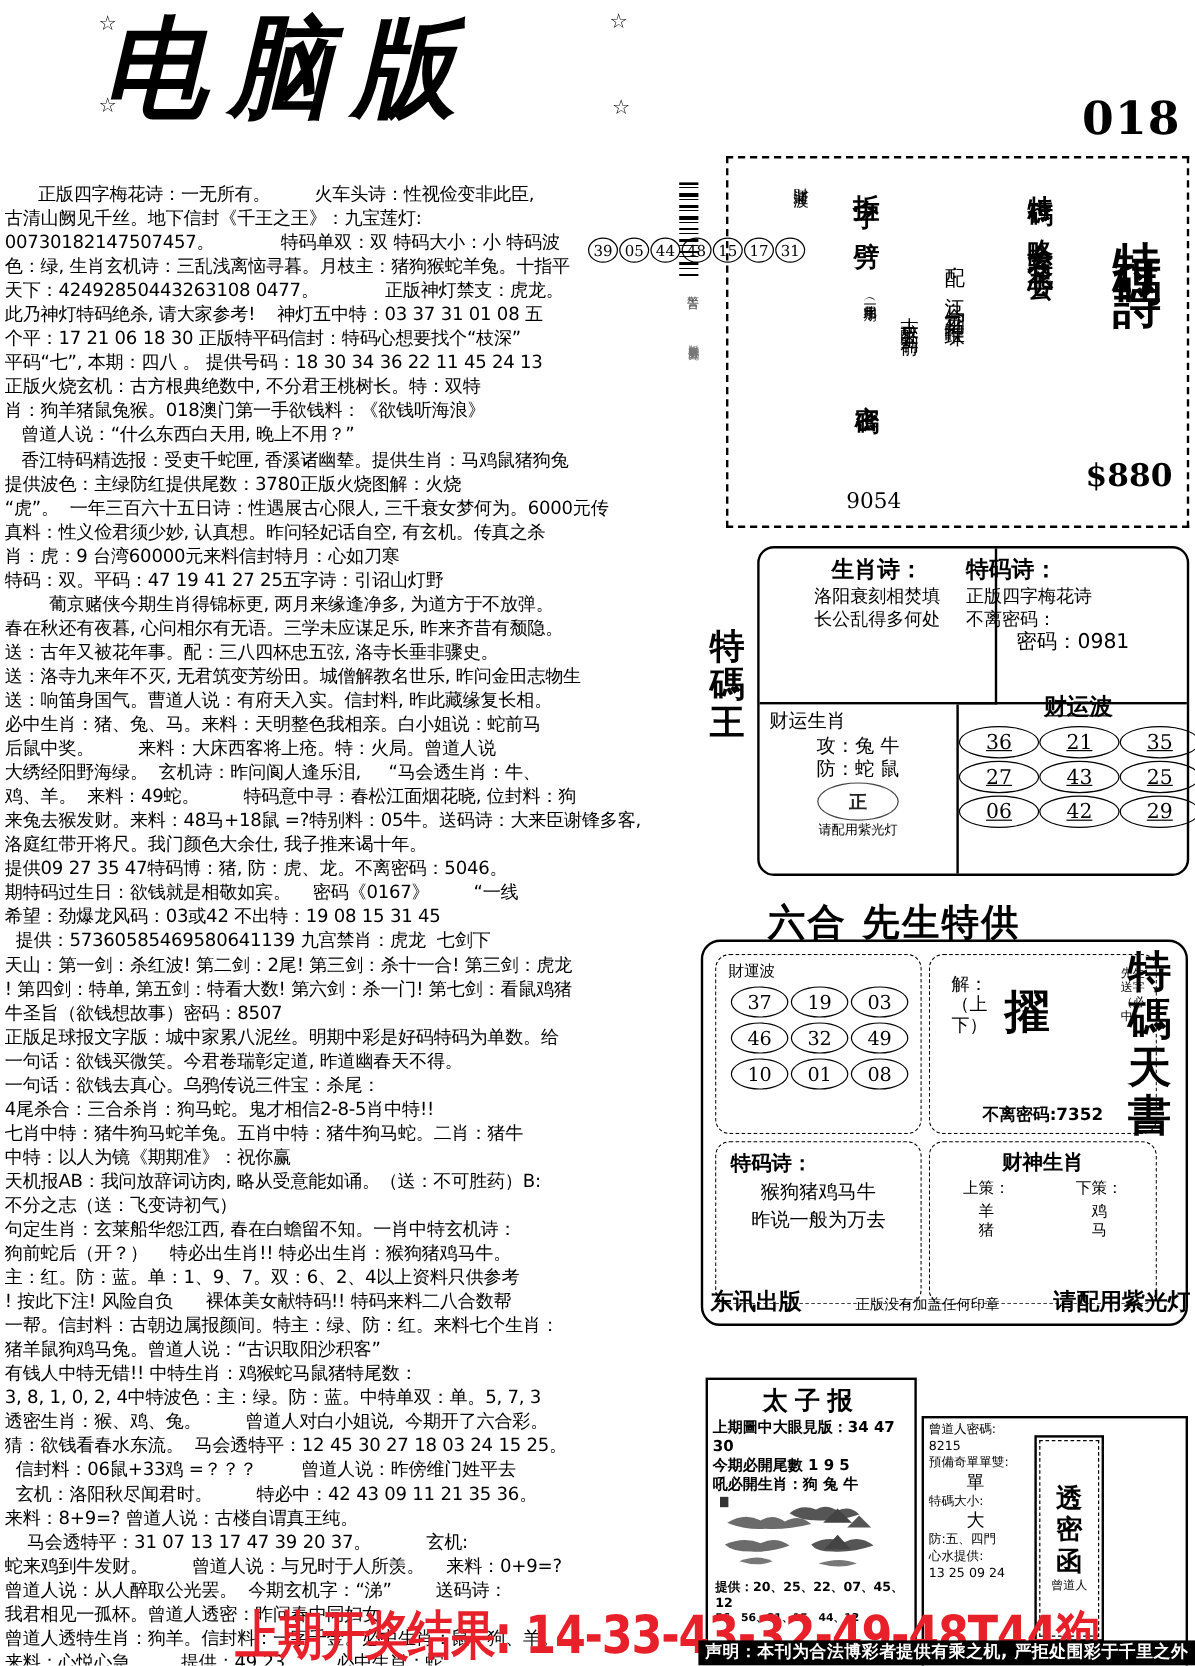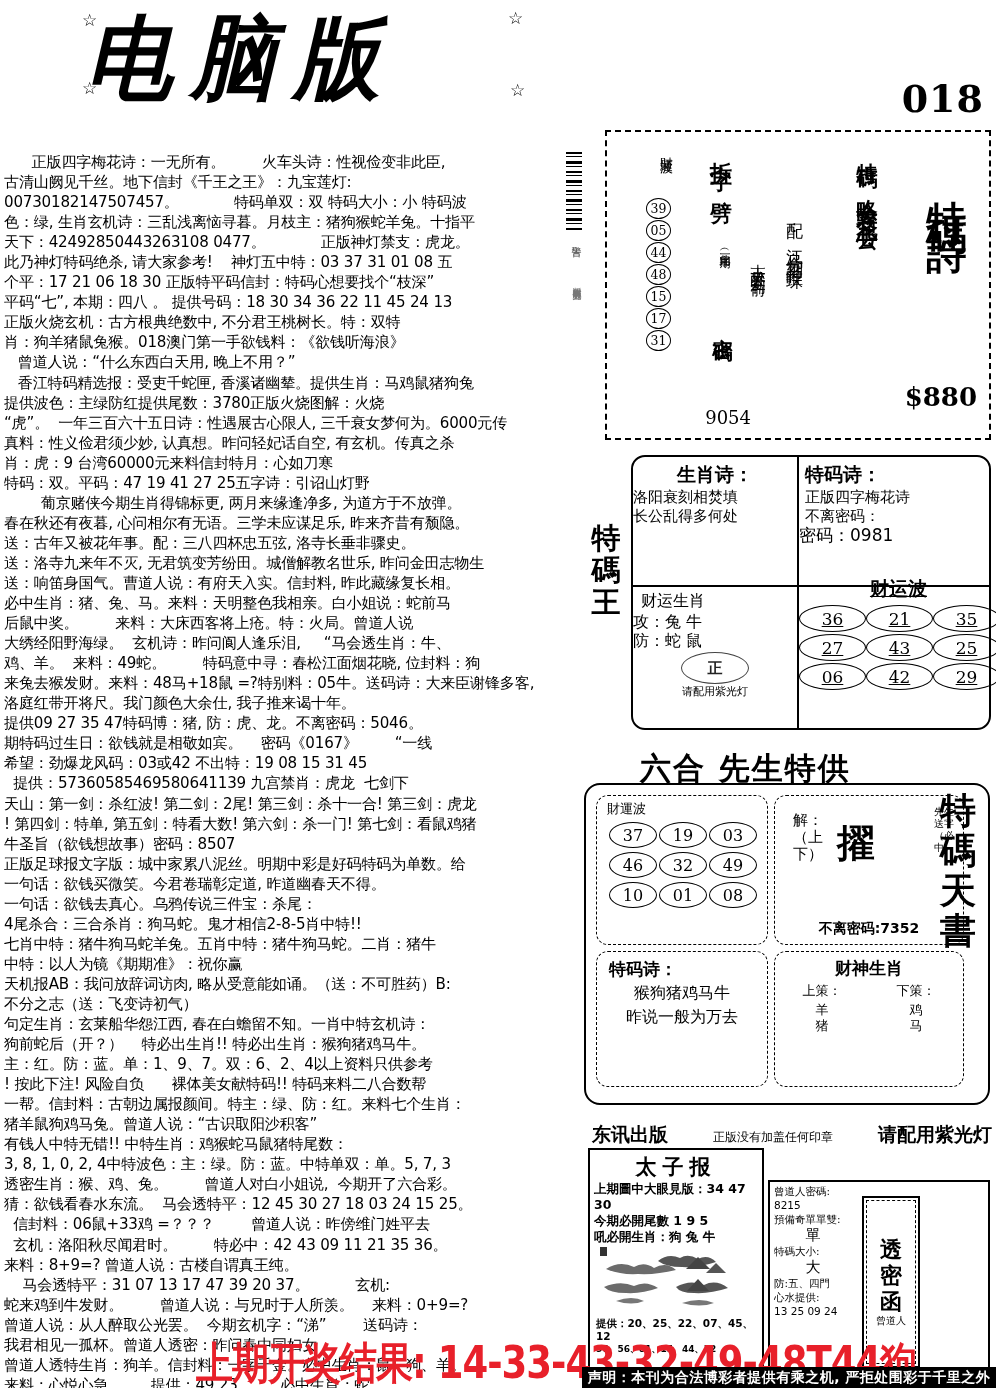--- a/index.html
+++ b/index.html
@@ -47,35 +47,35 @@
       font-size:26px;font-weight:bold;}
   #b1-tema{position:absolute;right:108px;top:14px;font-size:21px;letter-spacing:5px;font-weight:bold;}
   #b1-pei{position:absolute;right:182px;top:78px;font-size:17px;letter-spacing:4px;}
   #b1-pei2{position:absolute;right:222px;top:120px;font-size:15px;letter-spacing:3px;}
   #b1-chai{position:absolute;right:252px;top:12px;font-size:22px;font-weight:bold;letter-spacing:6px;}
   #b1-note{position:absolute;right:258px;top:112px;font-size:11px;letter-spacing:1px;}
   #b1-mima{position:absolute;right:252px;top:190px;font-size:20px;font-weight:bold;letter-spacing:4px;}
   #b1-code{position:absolute;right:238px;bottom:10px;font-family:"DejaVu Serif","Liberation Serif",serif;
       font-size:18px;}
   #b1-cyb{position:absolute;right:314px;top:14px;font-size:13px;letter-spacing:2px;}
-  .b1-balls{position:absolute;right:318px;top:66px;display:flex;flex-direction:column;gap:1px;}
+  .b1-balls{position:absolute;right:318px;top:66px;display:flex;flex-direction:row;gap:1px;}
   .ball{border:1.4px solid #000;border-radius:50%;width:23px;height:19px;
      display:flex;align-items:center;justify-content:center;font-size:12.5px;
      font-family:"DejaVu Serif","Liberation Serif",serif;}
 
   
   #box2{left:631px;top:455px;width:360px;height:275px;}
   #box2 .cell{position:absolute;box-sizing:border-box;}
-  #b2-tl{left:0;top:0;width:166px;height:130px;border-right:2px solid #000;border-bottom:2px solid #000;}
+  #b2-tl{left:0;top:0;width:198px;height:130px;border-right:2px solid #000;border-bottom:2px solid #000;}
   #b2-tr{left:166px;top:0;width:190px;height:130px;border-bottom:2px solid #000;}
   #b2-bl{left:0;top:130px;width:166px;height:141px;border-right:2px solid #000;}
   #b2-br{left:166px;top:114px;width:199px;height:141px;text-decoration:underline;}
   .cell h4{margin:0;font-size:19px;font-weight:bold;text-align:center;padding-top:5px;
      font-family:"DejaVu Serif","Liberation Serif",serif;}
-  .poemline{font-size:15px;text-align:left;line-height:19px;}
+  .poemline{font-size:15px;text-align:center;line-height:19px;}
   .b2-balls{display:grid;grid-template-columns:repeat(3,1fr);gap:2px;padding:3px 0 0;}
   .b2-balls .ball{width:100%;height:25px;font-size:17px;border-width:1.6px;}
   .stamp{width:66px;height:30px;margin:2px auto 0;border:1px solid #444;border-radius:50%;
      display:flex;align-items:center;justify-content:center;font-size:15px;font-weight:bold;color:#222;}
   .stamp-note{font-size:11px;text-align:center;}
 
   #tmw{position:absolute;left:586px;top:522px;width:40px;font-size:29px;font-weight:bold;
      line-height:32px;text-align:center;font-family:"DejaVu Serif","Liberation Serif",serif;}
 
   
@@ -100,21 +100,21 @@
   #b3-bul{position:absolute;left:0;right:0;bottom:6px;text-align:center;font-size:14px;font-weight:bold;}
   #b3-ctitle{font-size:17px;font-weight:bold;padding:6px 0 0 12px;}
   .b3-cpoem{font-size:16px;text-align:center;line-height:24px;
      font-family:"DejaVu Serif","Liberation Serif",serif;}
   #b3-dtitle{font-size:17px;font-weight:bold;text-align:center;padding-top:5px;}
   .sx-grid{display:grid;grid-template-columns:1fr 1fr;text-align:center;font-size:13px;line-height:16px;padding-top:3px;}
   #tmts{position:absolute;left:930px;top:790px;width:56px;font-size:36px;font-weight:bold;
      line-height:40px;text-align:center;font-family:"DejaVu Serif","Liberation Serif",serif;}
 
   
-  .pubrow{position:absolute;left:592px;top:1122px;width:400px;display:flex;align-items:baseline;
+  .pubrow{position:absolute;left:592px;top:1072px;width:400px;display:flex;align-items:baseline;
      justify-content:space-between;}
   #pub-left{font-size:19px;font-weight:bold;}
   #pub-mid{font-size:12px;}
   #pub-right{font-size:19px;font-weight:bold;}
 
   
   #box4{left:588px;top:1148px;width:176px;height:222px;}
   #b4-title{text-align:center;font-size:21px;font-weight:bold;letter-spacing:6px;padding-top:3px;
      font-family:"DejaVu Serif","Liberation Serif",serif;}
   .b4-line{font-size:12.5px;line-height:16px;padding-left:4px;font-weight:bold;}

